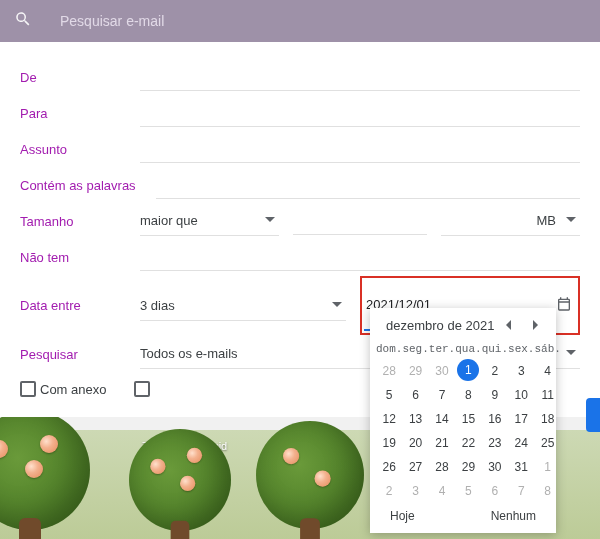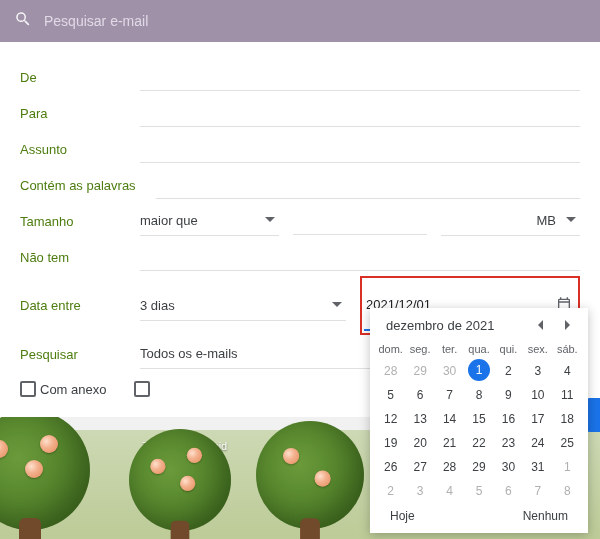--- a/index.html
+++ b/index.html
@@ -1,25 +1,25 @@
 <!DOCTYPE html>
 <html><head>
 <meta charset="utf-8">
 <style>
   * { box-sizing: border-box; margin: 0; padding: 0; font-family: Arial, Helvetica, sans-serif; }
   body { width: 600px; height: 539px; overflow: hidden; background: #f1f1f1; position: relative; }
-  .topbar { height: 42px; background: #9e91a8; display: flex; align-items: center; padding: 0 14px; gap: 12px; }
+  .topbar { height: 42px; background: #9e91a8; display: flex; align-items: center; padding: 0 14px; gap: 28px; }
   .topbar .search-icon svg { width: 18px; height: 18px; fill: #fff; opacity: .9; }
   .topbar .search-input { flex: 1; background: transparent; border: none; color: #ede6f2; font-size: 14px; outline: none; }
   .topbar .search-input::placeholder { color: #ede6f2; opacity: .85; }
 
   .panel { background: #fff; padding: 18px 20px 20px 20px; position: relative; z-index: 2; }
 
   .row { display: flex; align-items: center; min-height: 34px; font-size: 13px; color: #5f6368; border-bottom: none; margin-bottom: 2px; }
-  .label { width: 120px; color: #4d7c0f; }
+  .label { width: 120px; color: #a21caf; }
   .field { flex: 1; display: flex; align-items: center; gap: 14px; }
   .underline { border-bottom: 1px solid #e0e0e0; height: 28px; display: flex; align-items: center; }
   .field-full { flex: 1; }
   .select { flex: 1; display: flex; justify-content: space-between; align-items: center; border-bottom: 1px solid #e0e0e0; height: 30px; color: #3c4043; cursor: pointer; padding-right: 4px; }
   .select .caret svg { width: 10px; height: 10px; fill: #5f6368; }
   .sizecell { width: 200px; }
   .sizespace { flex:1; }
   .mbcell { width: 180px; justify-content:flex-end; }
 
   .date-input-wrap { border: 2px solid #d93025; padding: 2px; display: flex; align-items: center; position: relative; width: 220px; }
@@ -35,27 +35,27 @@
   .bg-caption { font-size:11px; color:#fff; text-shadow:0 1px 2px rgba(0,0,0,.5); }
   .tree { position:absolute; width:120px; height:120px; border-radius:50%; background: radial-gradient(circle at 40% 40%, #6a9a3a, #3d6d1c); box-shadow: inset -10px -10px 30px rgba(0,0,0,.25); }
   .tree .trunk { position:absolute; bottom:-18px; left:50%; transform:translateX(-50%); width:22px; height:30px; background:#704a2b; border-radius:6px; }
   .tree .fruit { position:absolute; width:18px; height:18px; border-radius:50%; background: radial-gradient(circle at 35% 35%, #ffe0cc, #f3b18e 40%, #e58b5b); box-shadow:0 1px 2px rgba(0,0,0,.3); }
   .tree1 { left:-30px; top:410px; }
   .tree2 { left:120px; top:420px; transform:scale(.85); }
   .tree3 { left:250px; top:415px; transform:scale(.9); }
 
   .blue-stub { position:absolute; right:0; top:398px; width:14px; height:34px; background:#1a73e8; border-radius:4px 0 0 4px; z-index:3; }
 
-  .datepicker { position:absolute; left:370px; top:308px; width:218px; background:#fff; box-shadow:0 2px 10px rgba(0,0,0,.25); z-index:10; font-size:12px; color:#3c4043; padding:10px 6px 6px 6px; }
+  .datepicker { position:absolute; left:370px; top:308px; width:186px; background:#fff; box-shadow:0 2px 10px rgba(0,0,0,.25); z-index:10; font-size:12px; color:#3c4043; padding:10px 6px 6px 6px; }
   .dp-head { display:flex; align-items:center; justify-content:space-between; padding:0 10px 6px 10px; }
   .dp-title { font-size:13px; color:#3c4043; }
   .dp-nav { display:flex; gap:16px; }
   .dp-nav svg { width:10px; height:10px; fill:#5f6368; cursor:pointer; }
   .dp-grid { display:grid; grid-template-columns: repeat(7, 1fr); text-align:center; }
-  .dp-grid .dow { font-size:11px; color:#5f6368; padding:4px 0; }
+  .dp-grid .dow { font-size:11px; color:#5f6368; padding:4px 0;font-family:Liberation Mono, monospace; }
   .dp-grid .day { padding:5px 0; cursor:pointer; color:#3c4043; }
   .dp-grid .muted { color:#b0b0b0; }
   .dp-grid .sel { background:#1a73e8; color:#fff; border-radius:50%; width:22px; height:22px; line-height:22px; margin:0 auto; padding:0; }
   .dp-foot { display:flex; justify-content:space-between; padding:6px 14px 4px 14px; font-size:12px; color:#3c4043;align-items:flex-end; }
   .dp-foot span { cursor:pointer; }
 </style>
 </head>
 <body>
 
 <div class="topbar">

